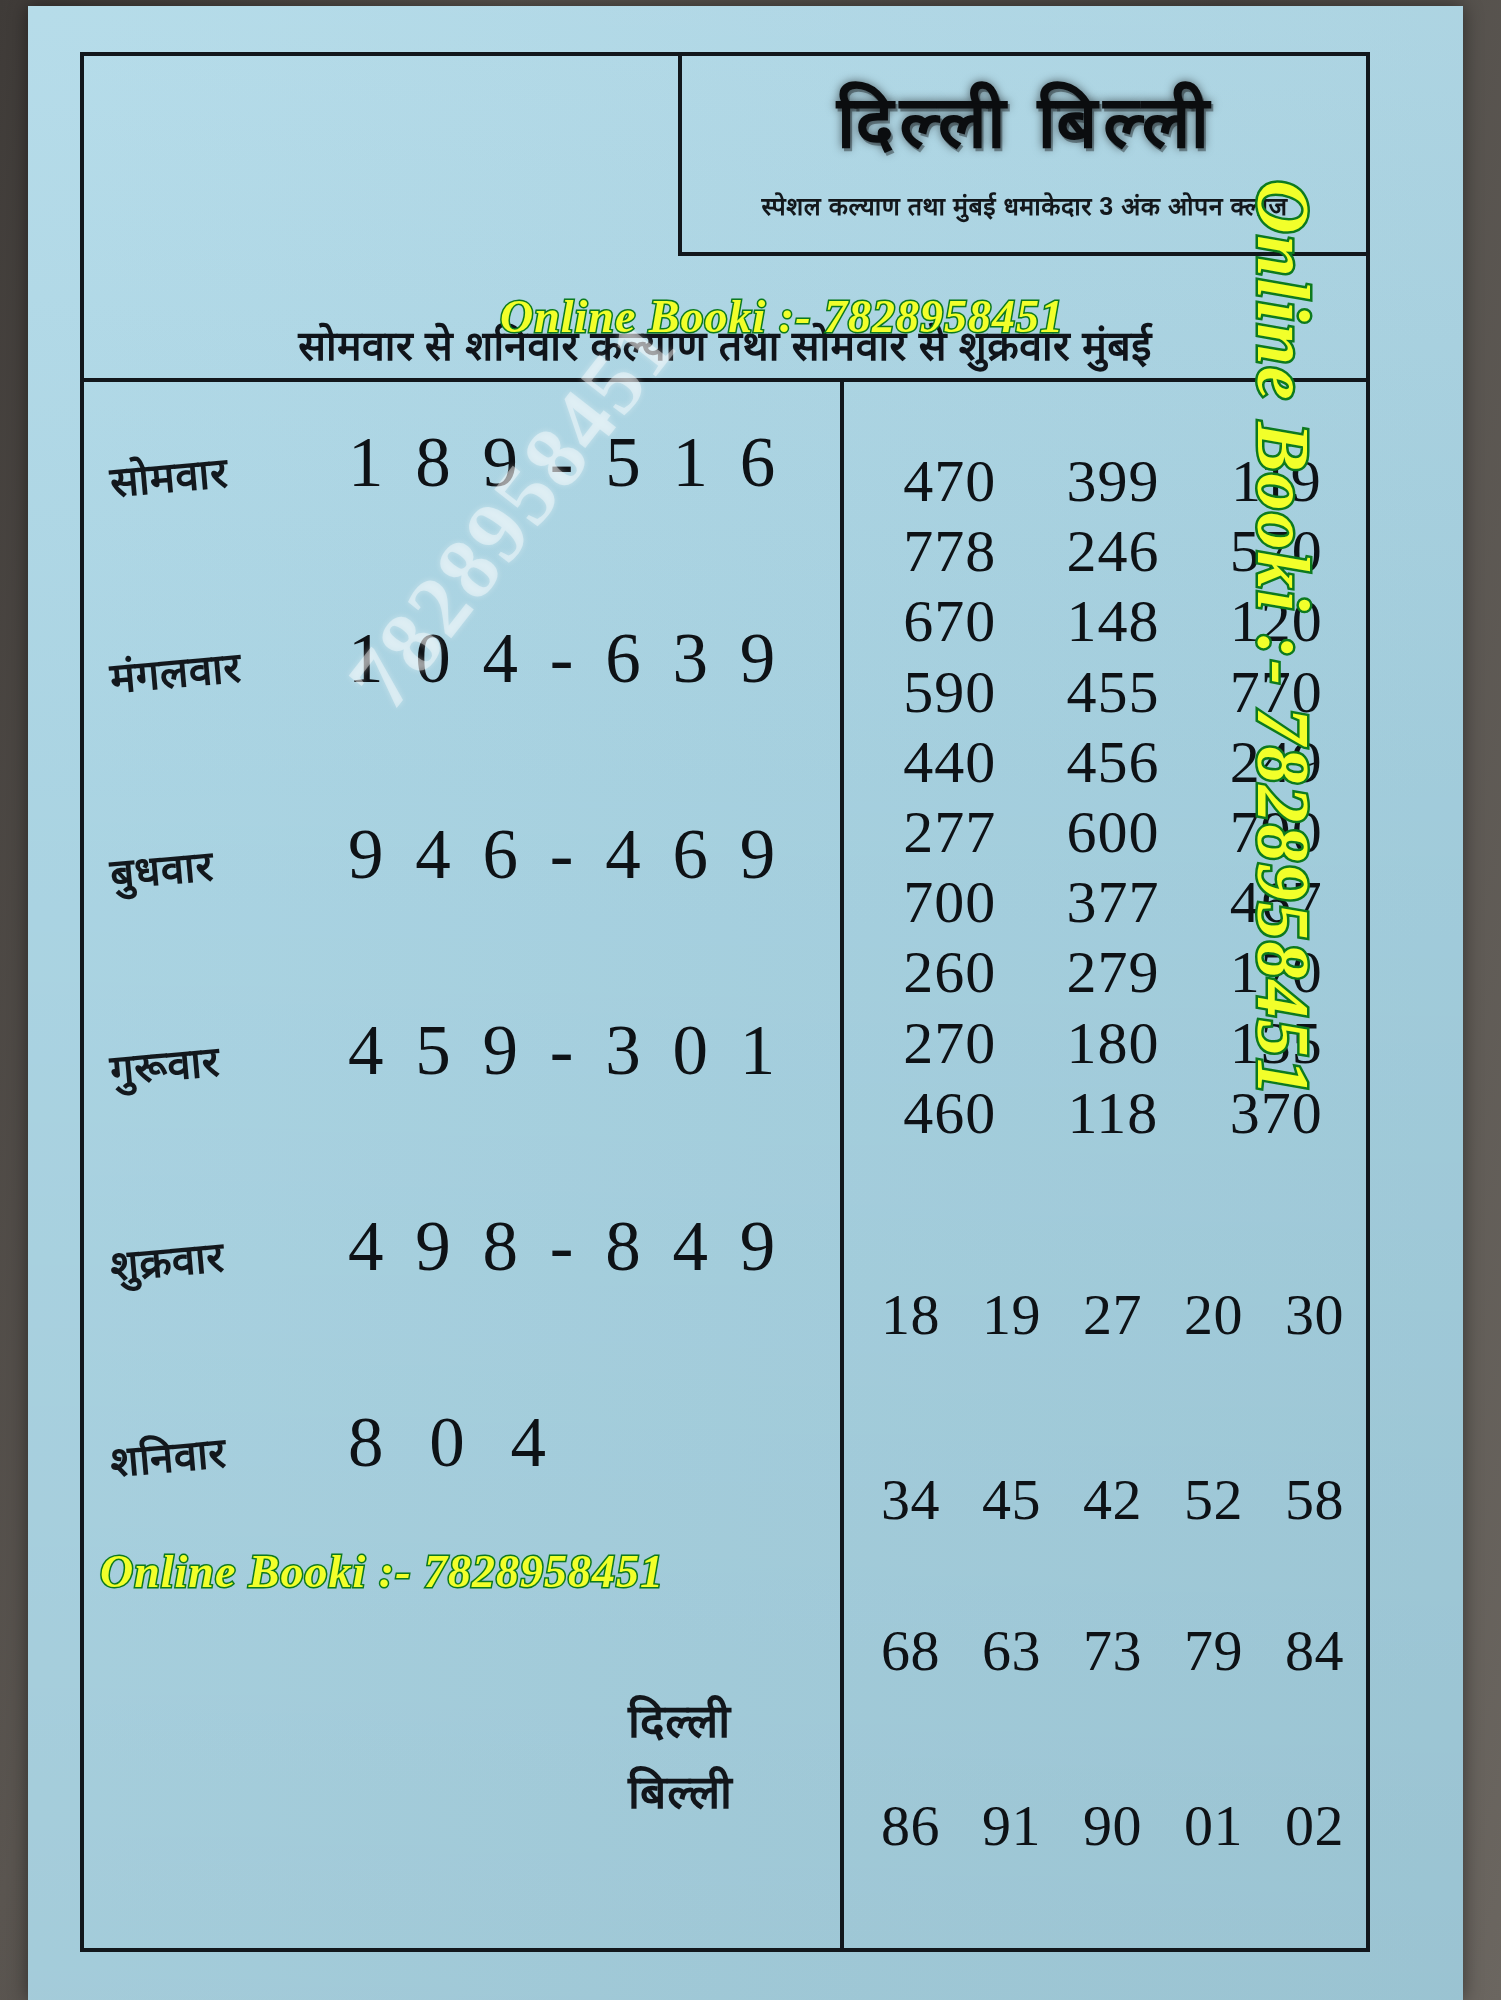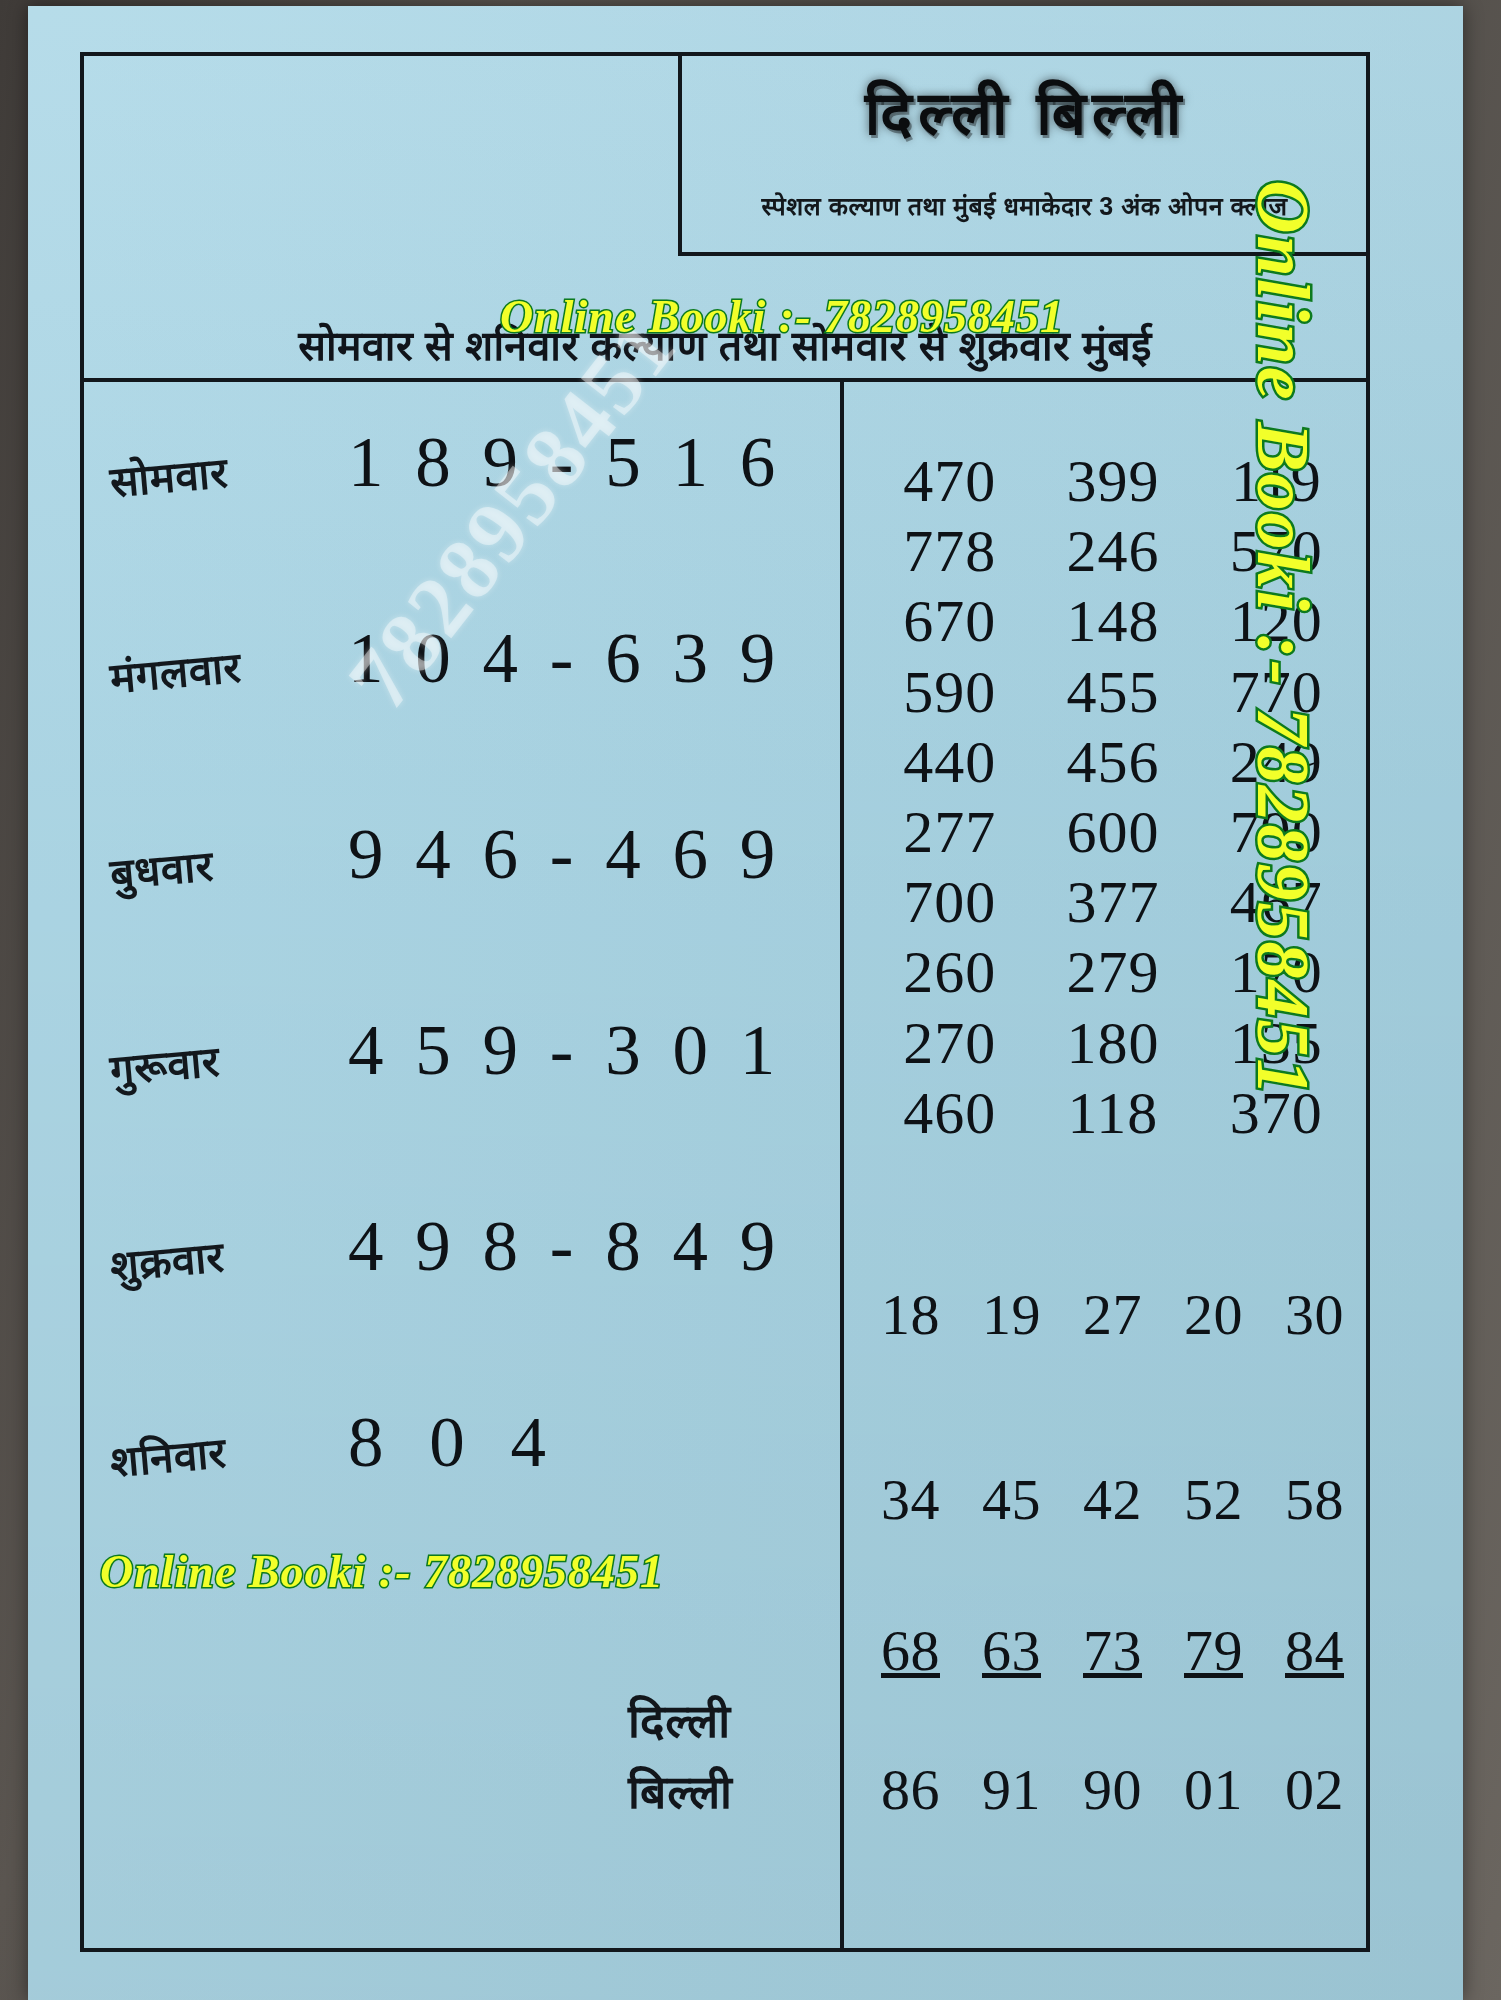--- a/index.html
+++ b/index.html
@@ -112,21 +112,21 @@
     box-sizing: border-box;
   }
   .logo-title {
     position: absolute;
     left: 24px;
     top: 14px;
     width: 640px;
     text-align: center;
     font-family: "Liberation Sans", sans-serif;
     font-weight: bold;
-    font-size: 60px;
+    font-size: 72px;
     letter-spacing: 6px;
     color: #0b0d0f;
     text-shadow:
       0 0 10px rgba(0,0,0,0.55),
       2px 3px 0 rgba(0,0,0,0.35);
   }
   .logo-sub {
     position: absolute;
     left: 10px;
     top: 132px;
@@ -250,21 +250,21 @@
     display: flex;
     justify-content: flex-start;
     font-family: "Liberation Serif", serif;
     font-size: 58px;
     color: #0e1216;
     letter-spacing: 0.5px;
   }
   .pair-row span { flex: 1; text-align: center; }
   #pair-rows .pair-row.r1 { margin-bottom: 118px; }
   #pair-rows .pair-row.r2 { margin-bottom: 84px; }
-  #pair-rows .pair-row.r3 { margin-bottom: 72px; text-decoration: underline; }
+  #pair-rows .pair-row.r3 { margin-bottom: 108px; }
 
   
   .wm-diagonal {
     position: absolute;
     left: 300px;
     top: 660px;
     font-family: "Liberation Serif", serif;
     font-weight: bold;
     font-size: 88px;
     color: rgba(255,255,255,0.42);

